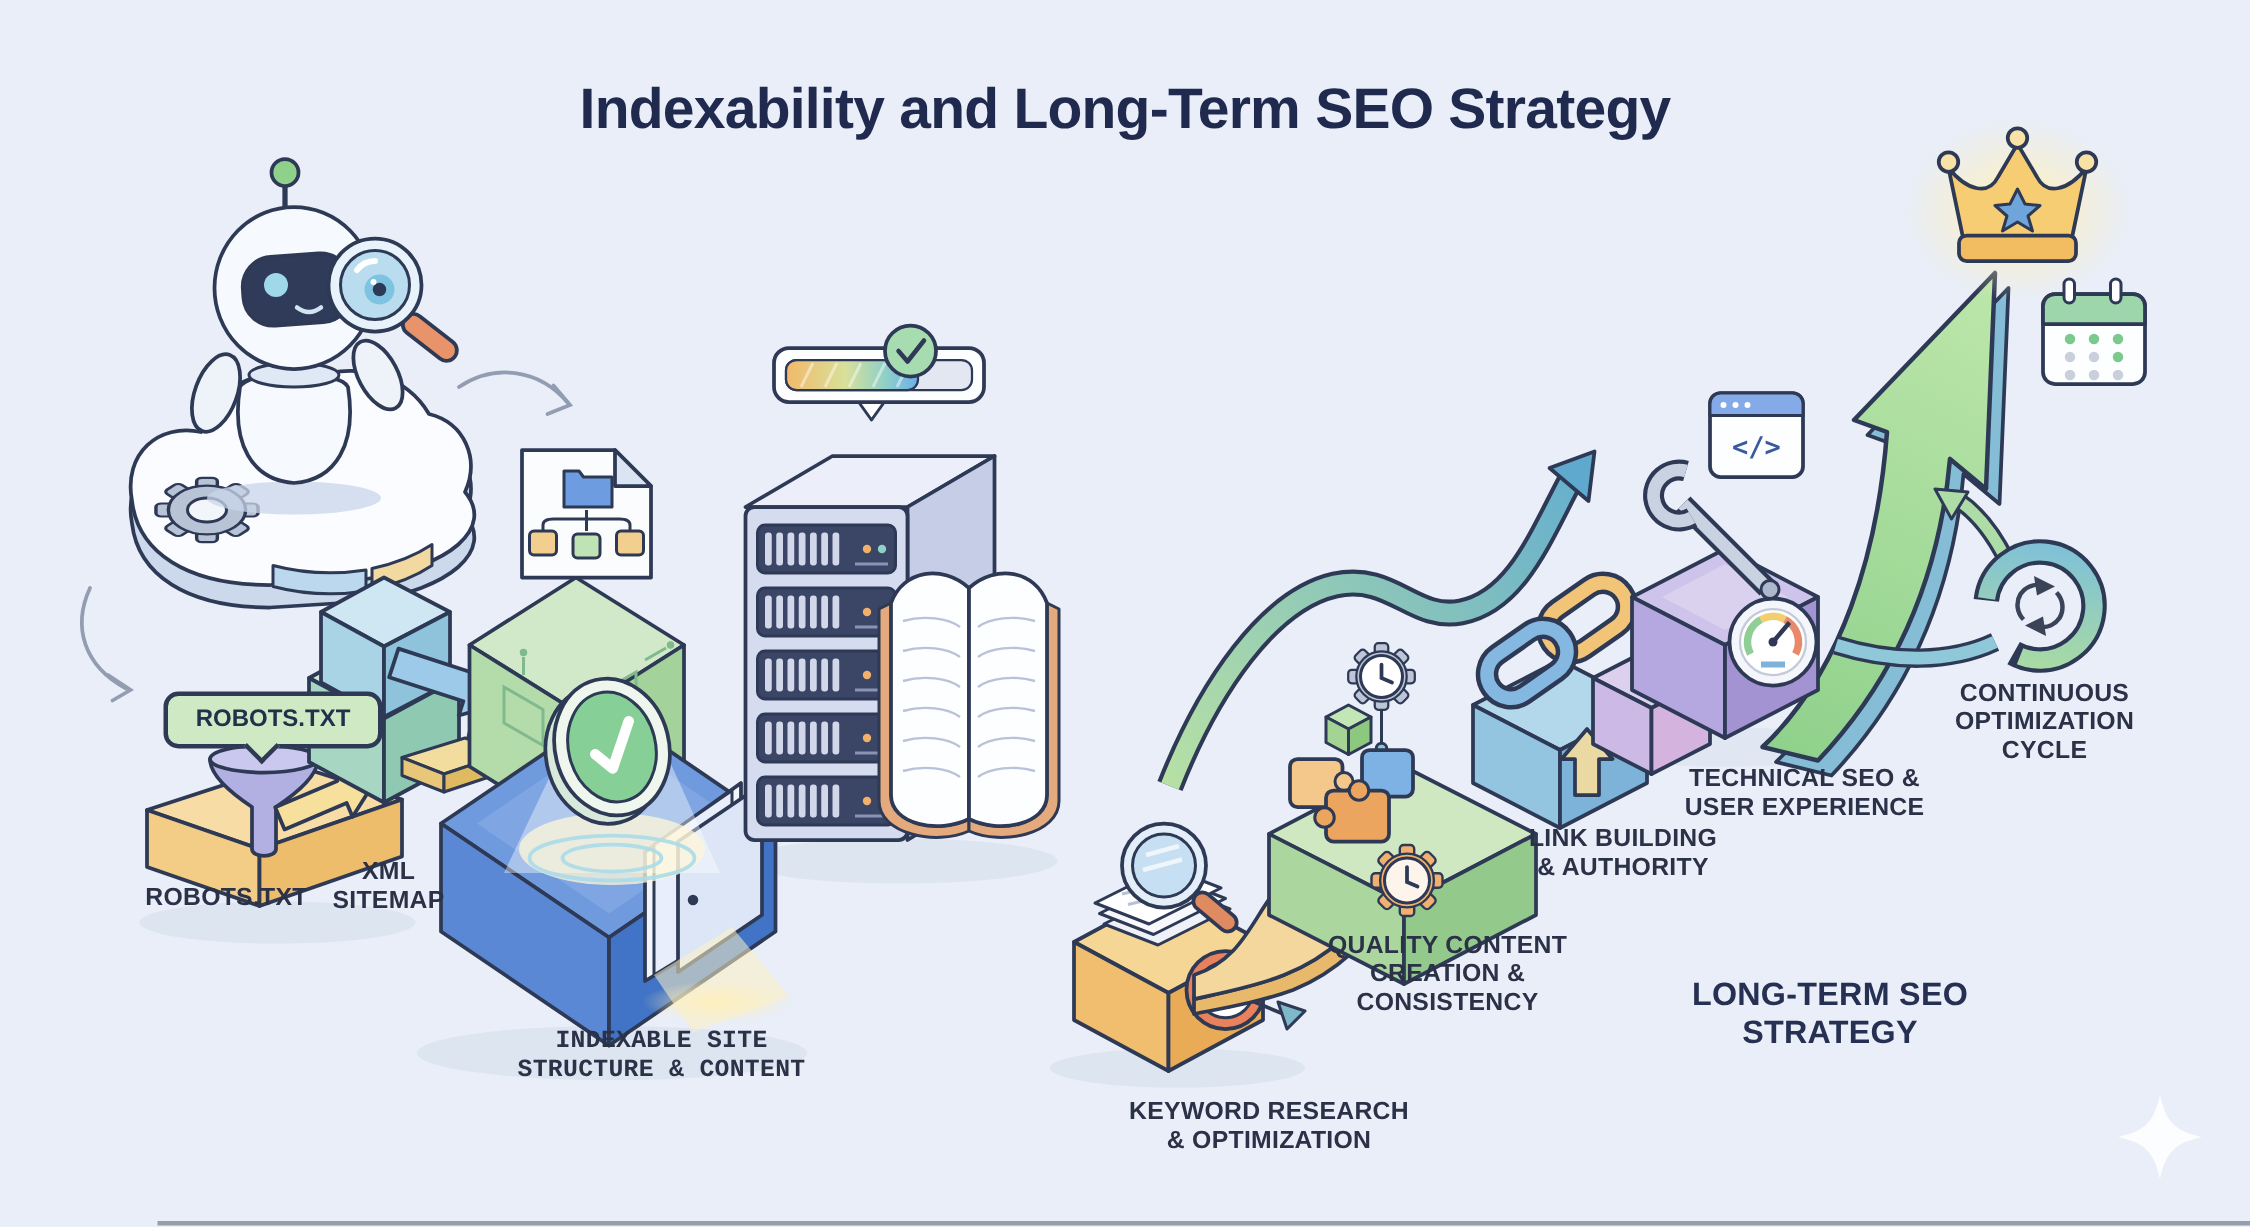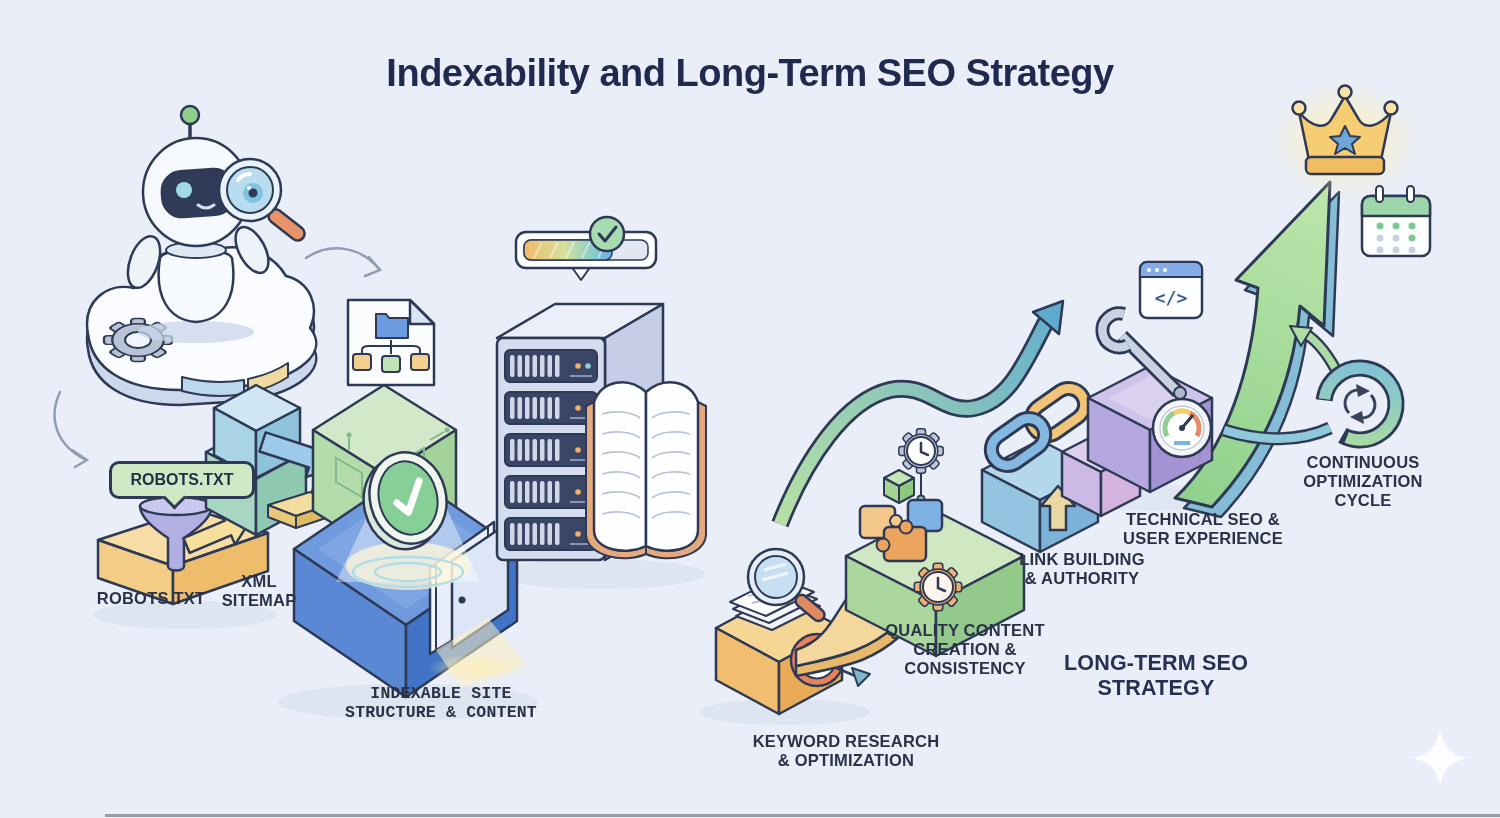--- a/index.html
+++ b/index.html
@@ -503,16 +503,16 @@
 <div class="lbl" style="left:965px;top:621px;">QUALITY CONTENT
 CREATION &amp;
 CONSISTENCY</div>
 <div class="lbl" style="left:1082px;top:550px;">LINK BUILDING
 &amp; AUTHORITY</div>
 <div class="lbl" style="left:1203px;top:479px;margin-top:31px;">TECHNICAL SEO &amp;
 USER EXPERIENCE</div>
 <div class="lbl" style="left:1363px;top:453px;">CONTINUOUS
 OPTIMIZATION
 CYCLE</div>
-<div class="lbl big" style="left:1156px;top:651px;">LONG-TERM SEO
+<div class="lbl big" style="left:1220px;top:651px;">LONG-TERM SEO
 STRATEGY</div>
 
 </div>
 
 </body></html>

